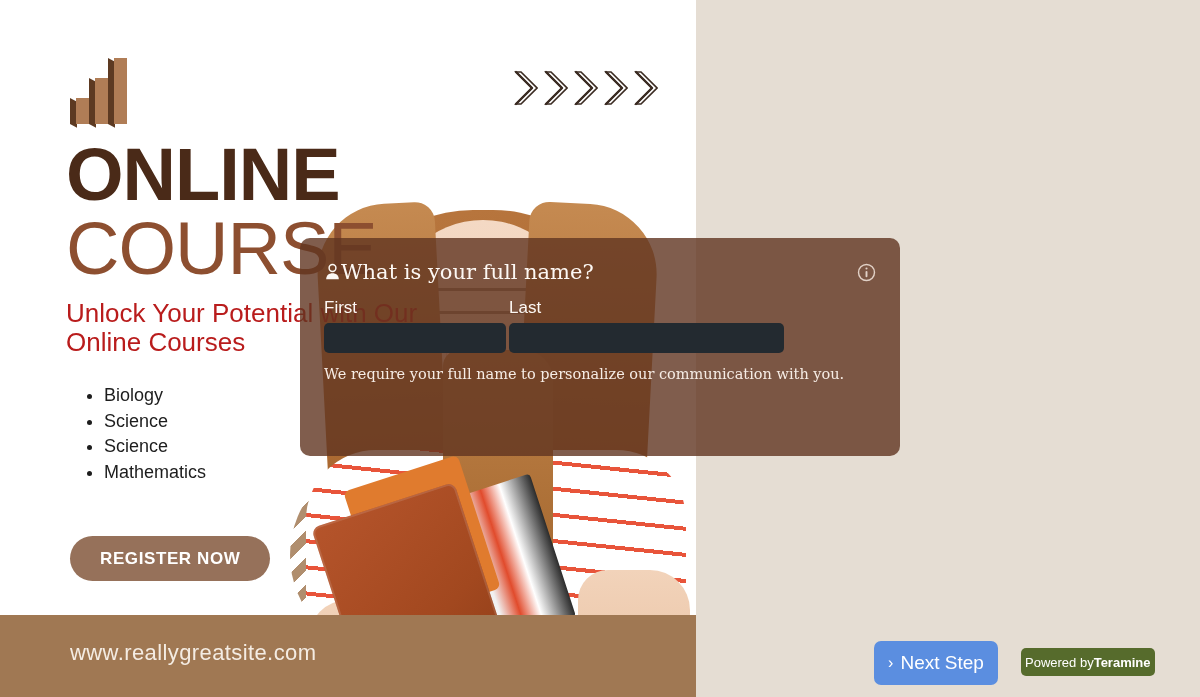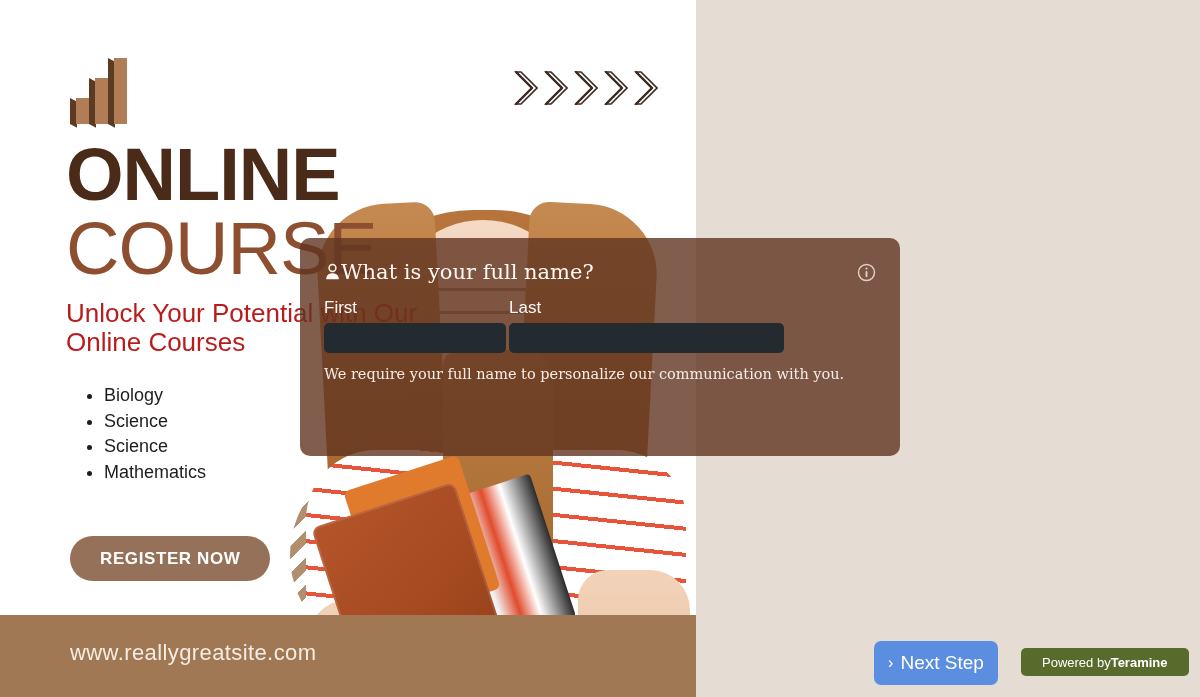--- a/index.html
+++ b/index.html
@@ -197,21 +197,21 @@
     background:#5b8ee0; color:#ffffff; border:none;
     width:124px; height:44px; border-radius:7px;
     font-size:19px; cursor:pointer;
     display:flex; align-items:center; justify-content:center; gap:7px;
   }
   .next-step .caret { font-size:16px; }
   .powered {
     position:absolute; left:1021px; top:648px;
     background:#566b2c; color:#ffffff;
     height:28px; border-radius:5px;
-    display:flex; align-items:center; padding:0 21px;
+    display:flex; align-items:center; padding:0 4px;
     font-size:13px; cursor:pointer;
   }
   .powered b { font-weight:bold; }
 </style>
 </head>
 <body>
 
 <div id="slide">
 
   <div class="photo-wrap">

